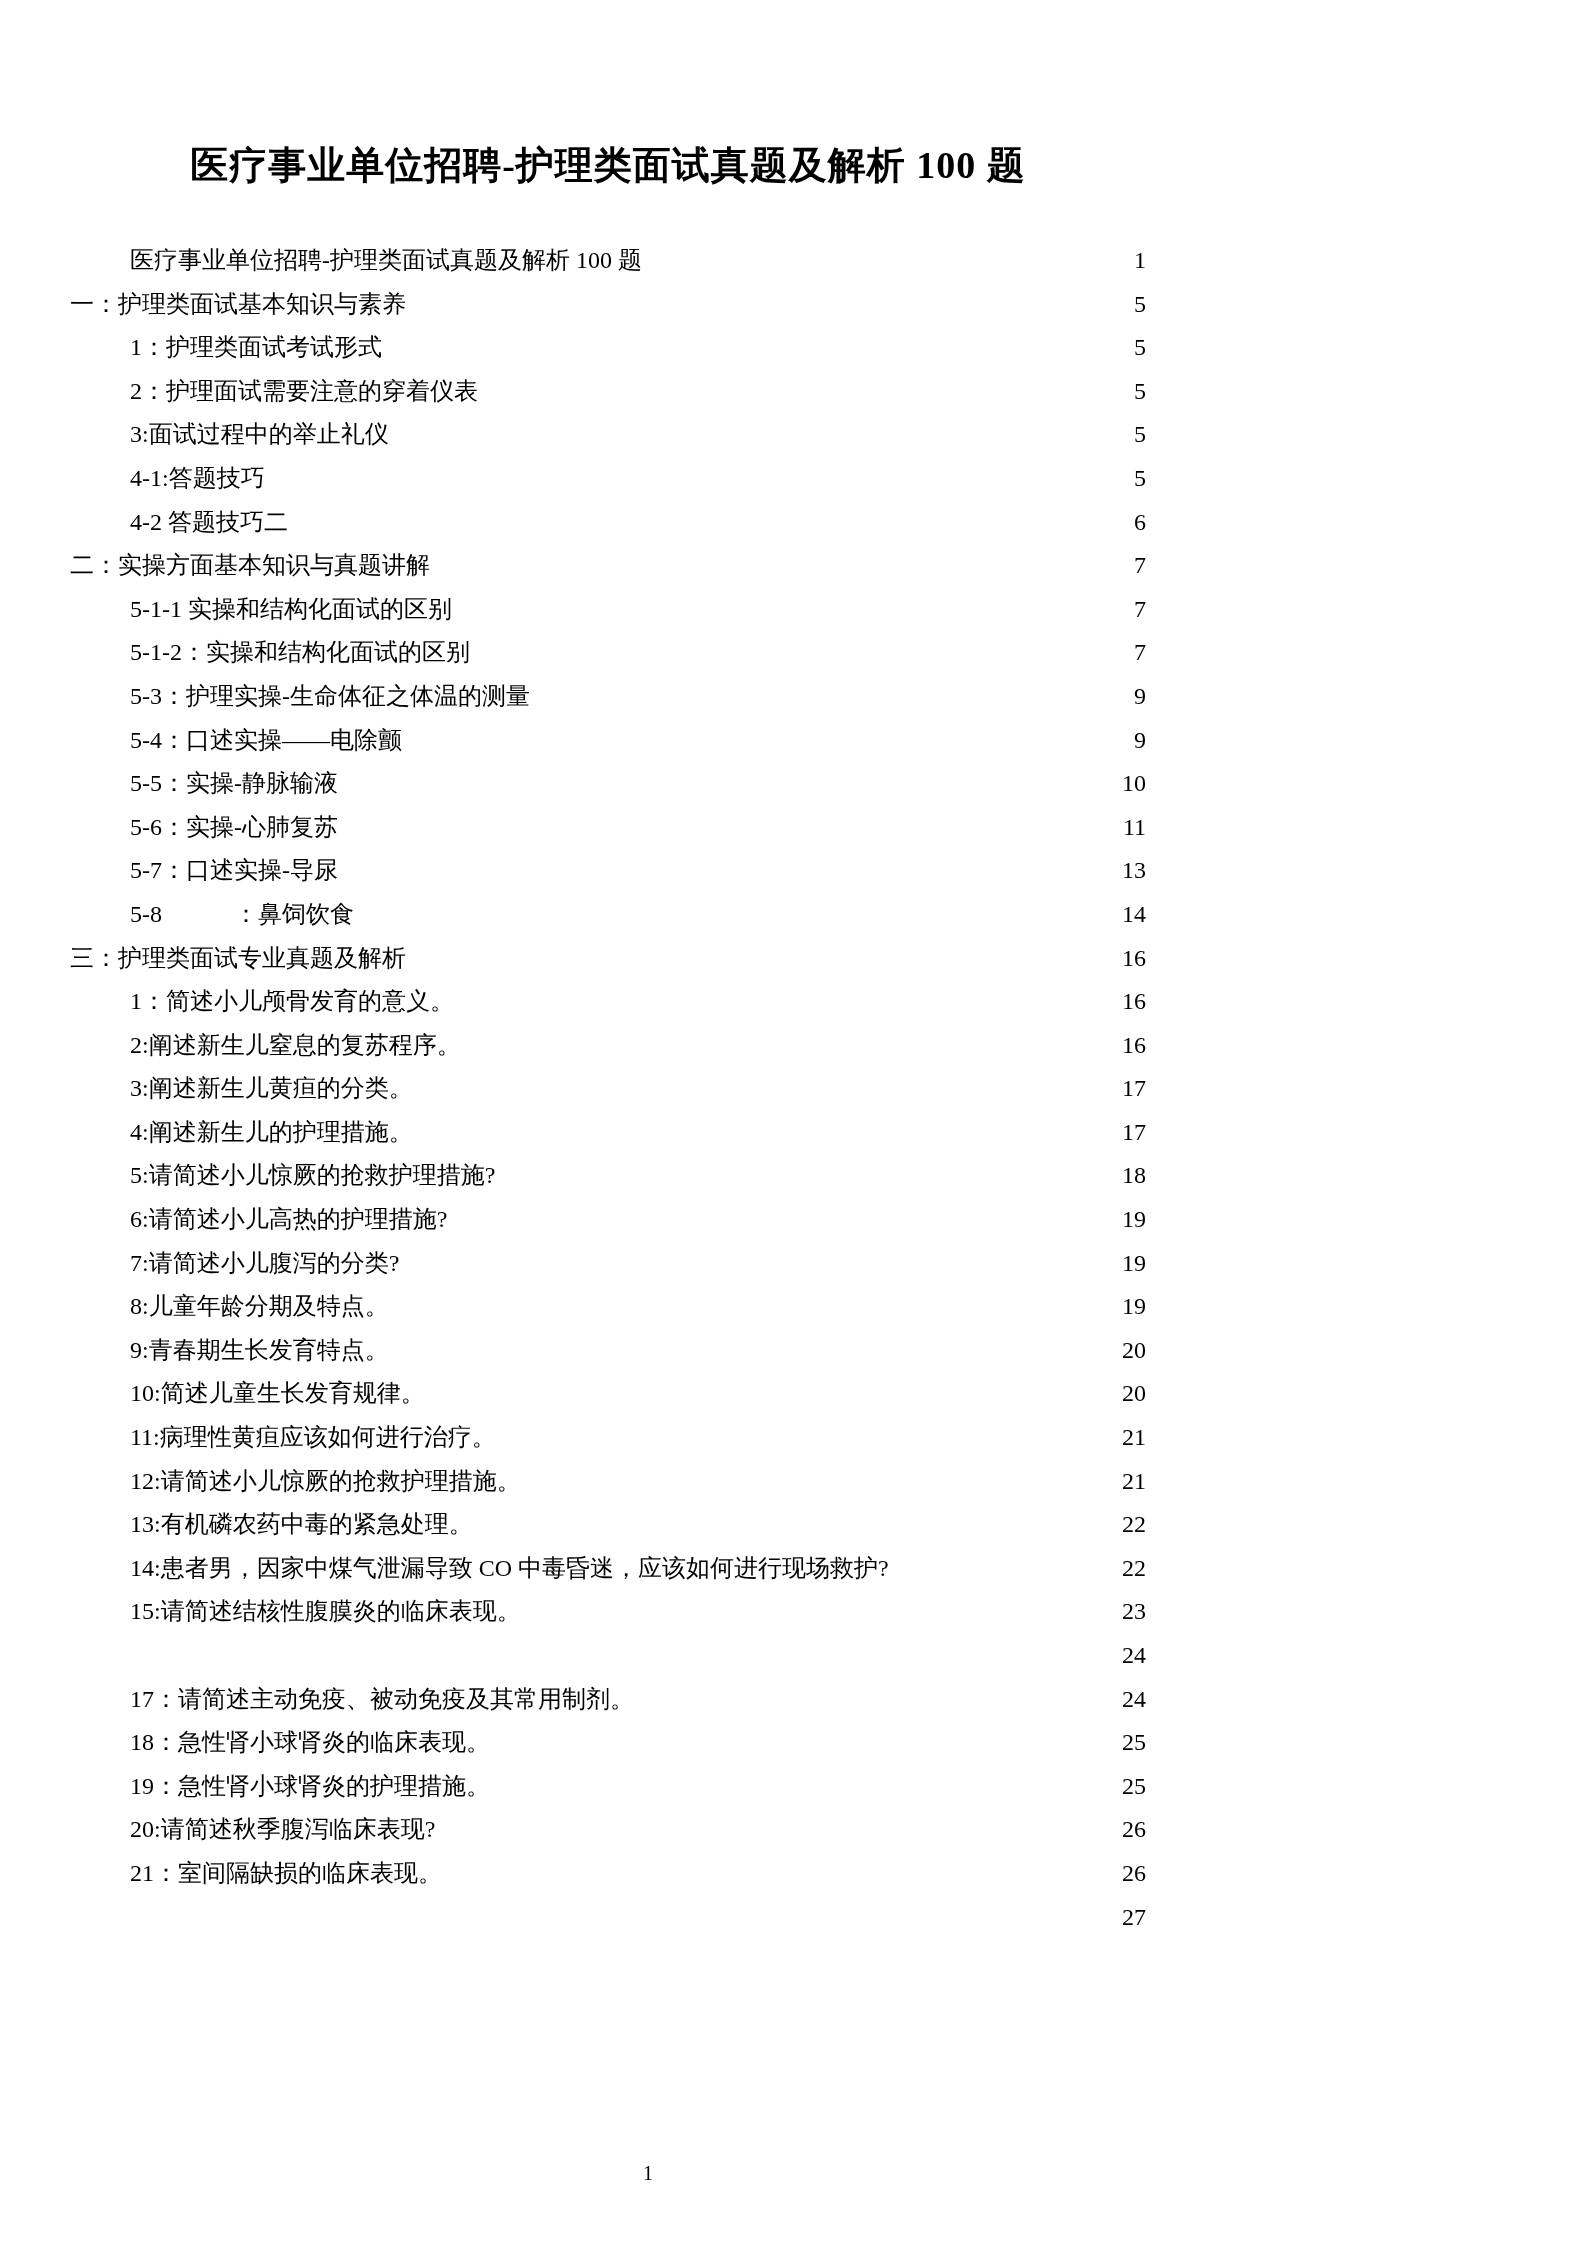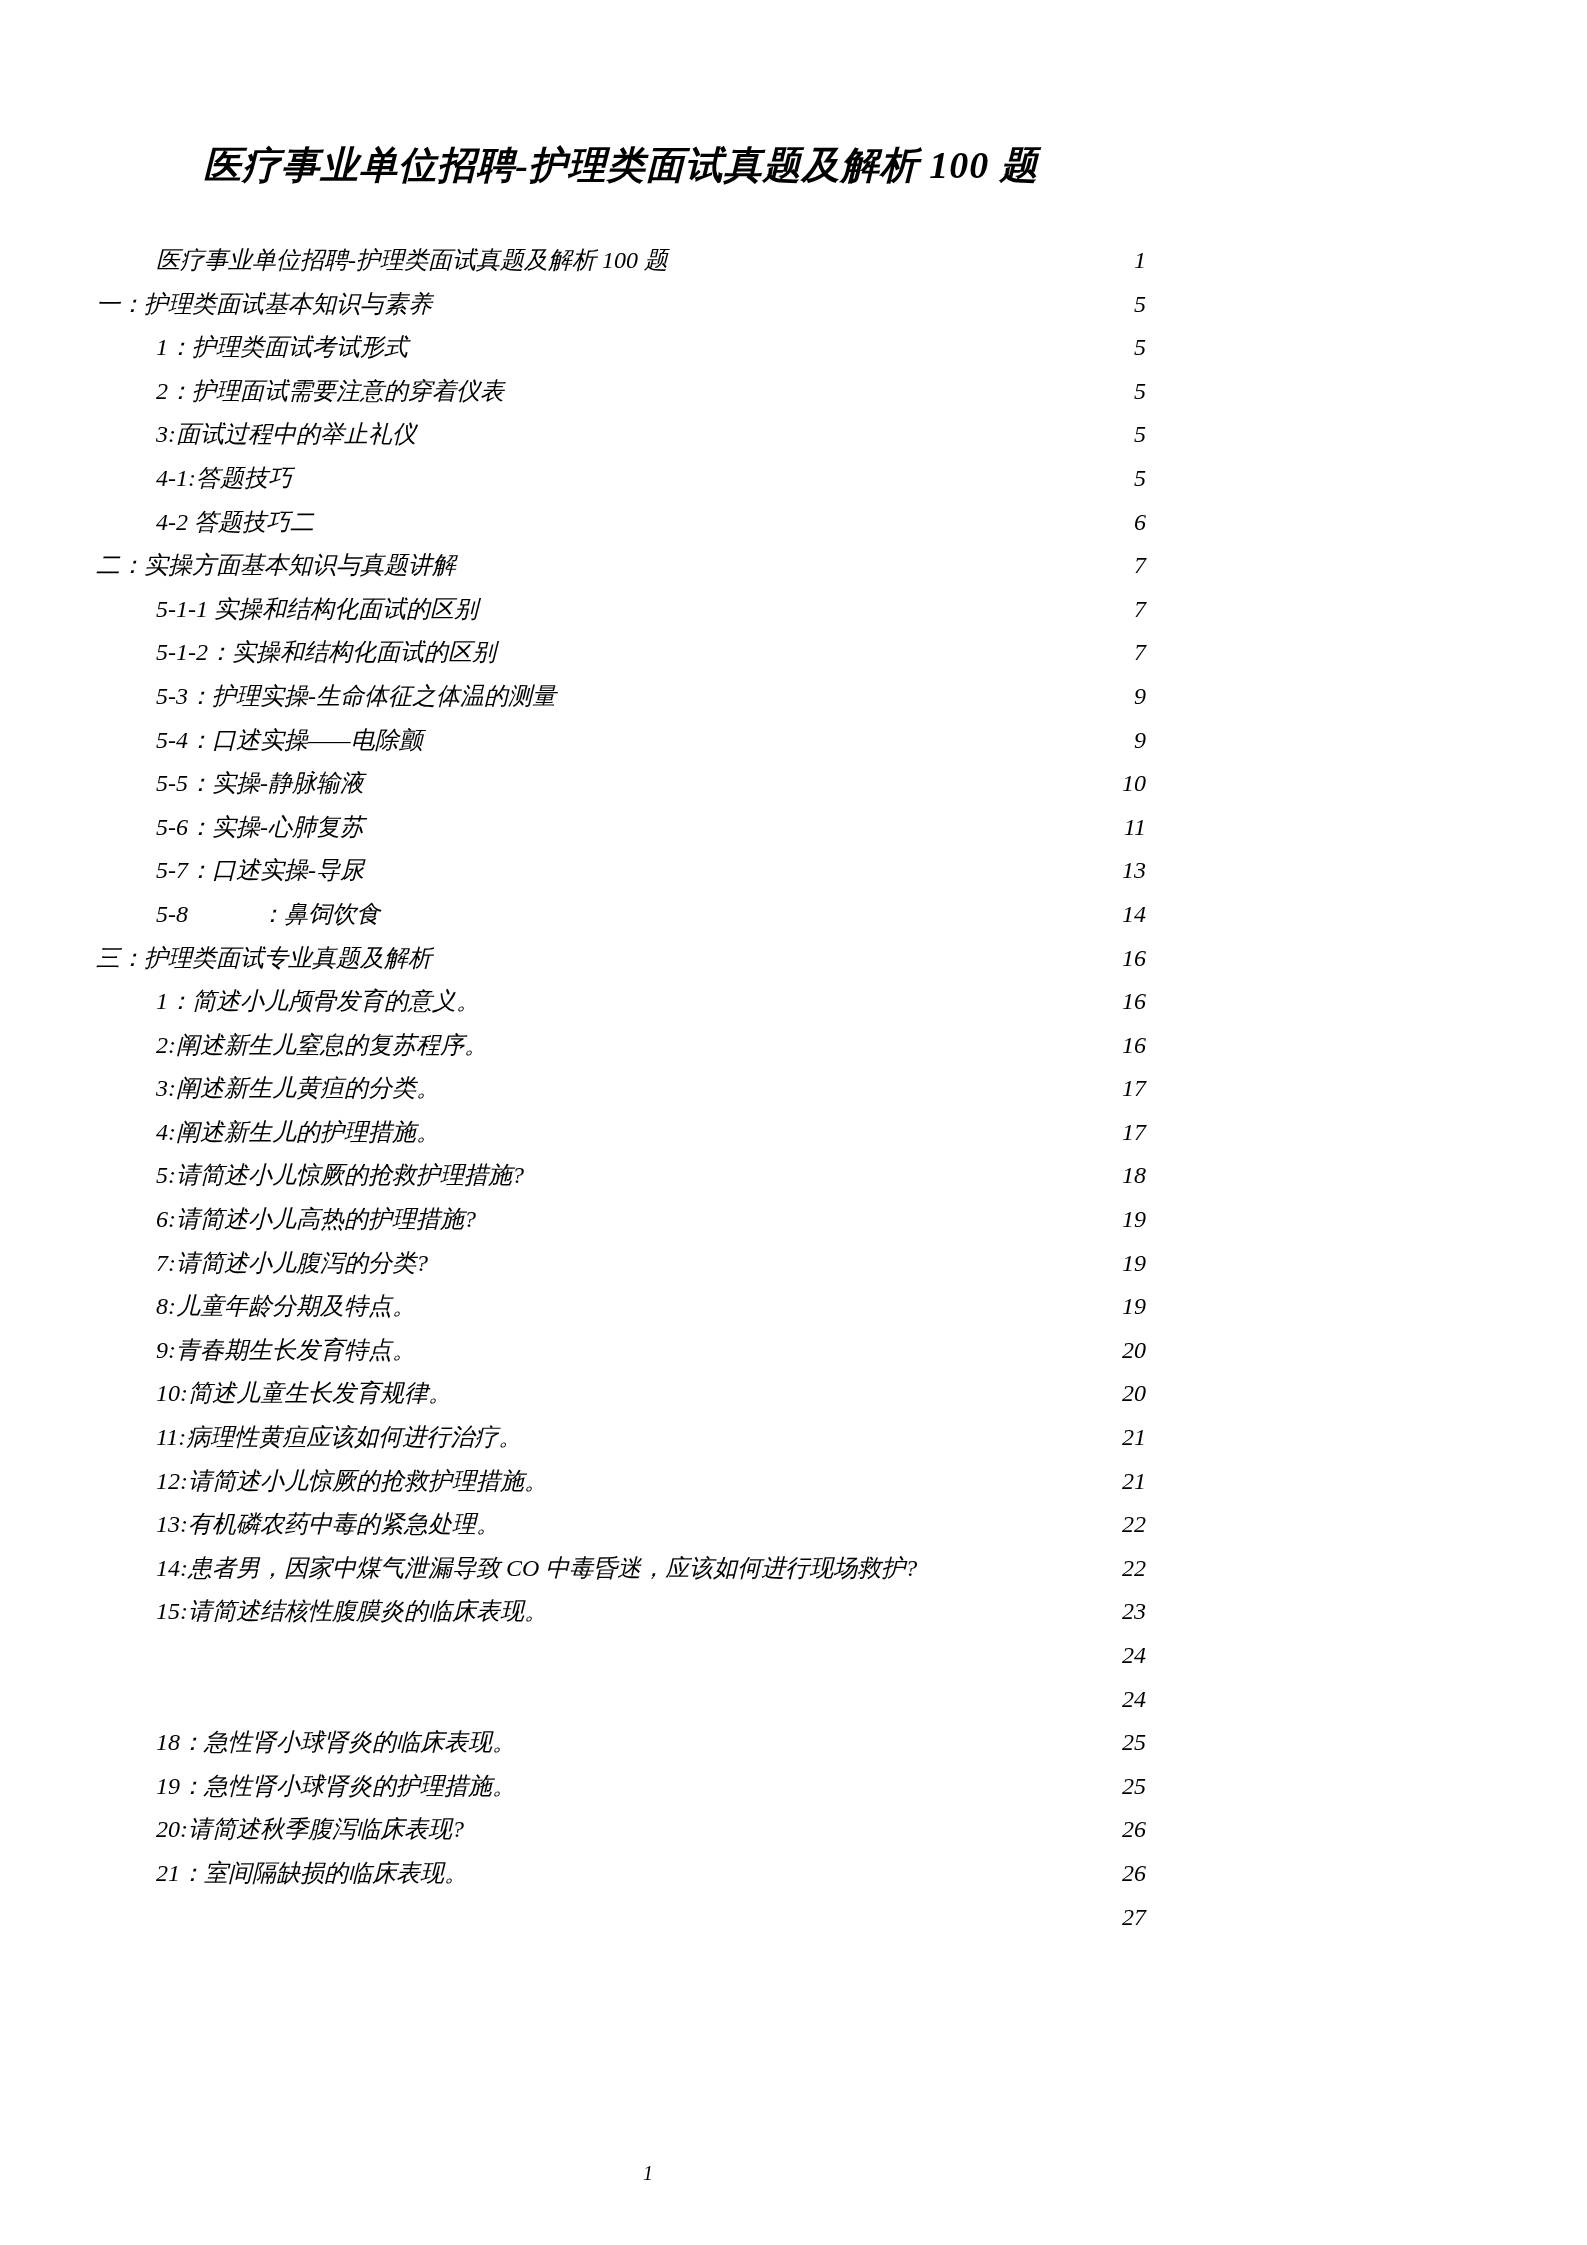--- a/index.html
+++ b/index.html
@@ -9,23 +9,22 @@
     }
     html, body {
       width: 1587px;
       background: #ffffff;
       font-family: "SimSun", "宋体", serif;
       color: #000000;
     }
     .page {
       width: 1296px;
       min-height: 2245px;
-      padding: 140px 150px 40px 96px;
+      padding: 140px 150px 40px 70px;
       position: relative;
-      font-style: italic;
     }
     .doc-title {
       font-size: 38px;
       font-weight: bold;
       text-align: center;
       margin-bottom: 50px;
       letter-spacing: 1px;
     }
     .toc-heading {
       font-size: 26px;
@@ -239,20 +238,21 @@
       <div class="toc-line indent-1">
         <span class="toc-label">15:请简述结核性腹膜炎的临床表现。</span>
         <span class="toc-leader"></span>
         <span class="toc-page">23</span>
       </div>
       <div class="toc-line indent-1">
         <span class="toc-leader"></span>
         <span class="toc-page">24</span>
       </div>
       <div class="toc-line indent-1">
+        <span class="toc-label">17：请简述主动免疫、被动免疫及其常用制剂。</span>
         <span class="toc-leader"></span>
         <span class="toc-page">24</span>
       </div>
       <div class="toc-line indent-1">
         <span class="toc-label">18：急性肾小球肾炎的临床表现。</span>
         <span class="toc-leader"></span>
         <span class="toc-page">25</span>
       </div>
       <div class="toc-line indent-1">
         <span class="toc-label">19：急性肾小球肾炎的护理措施。</span>

